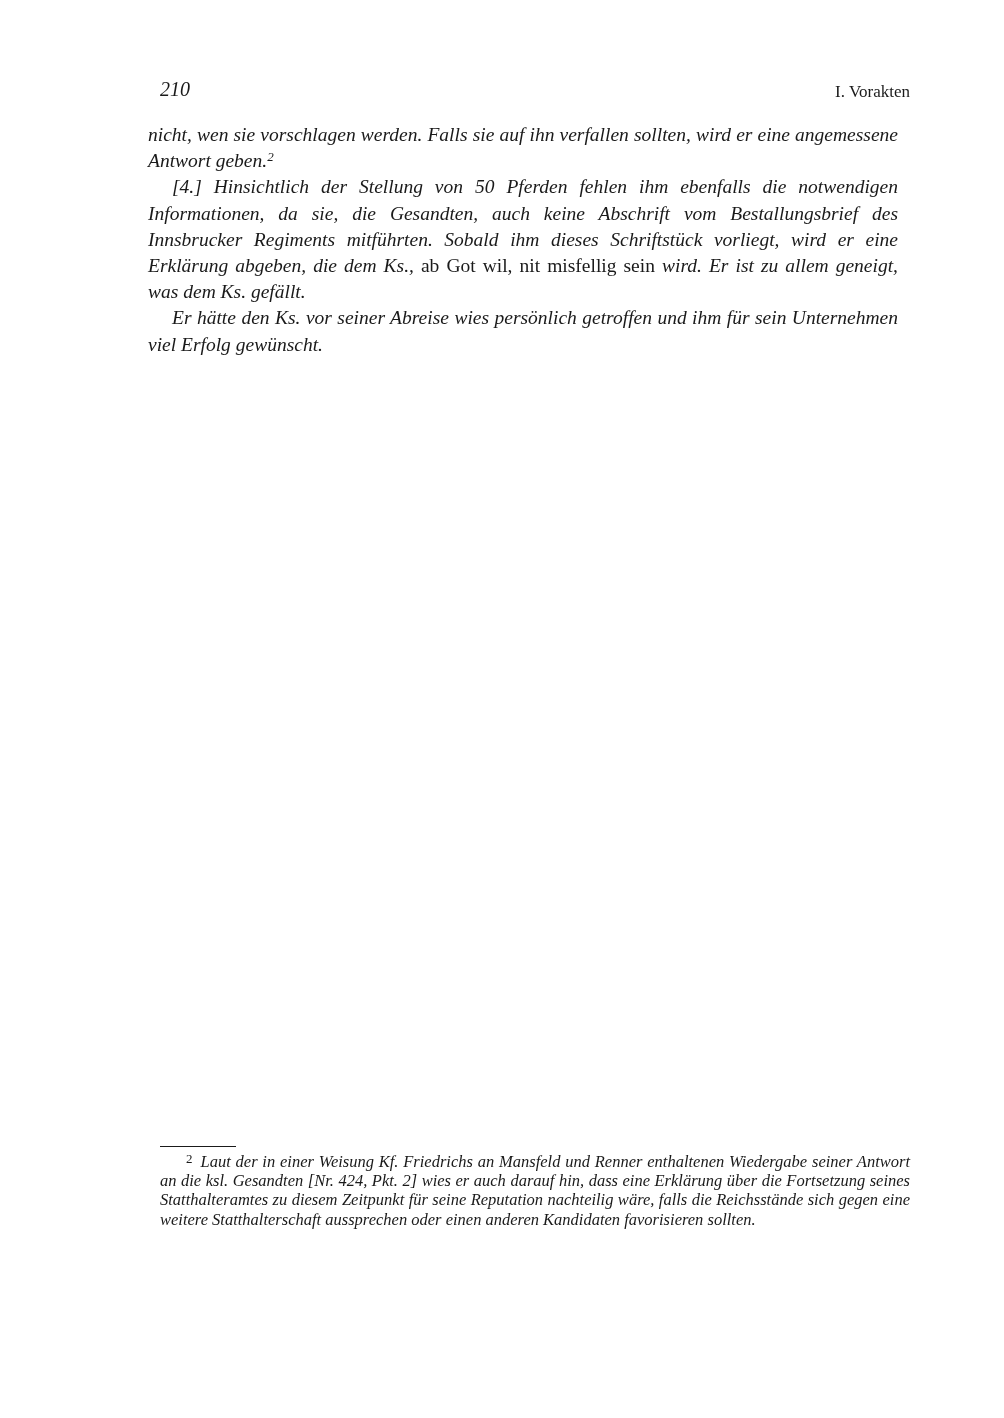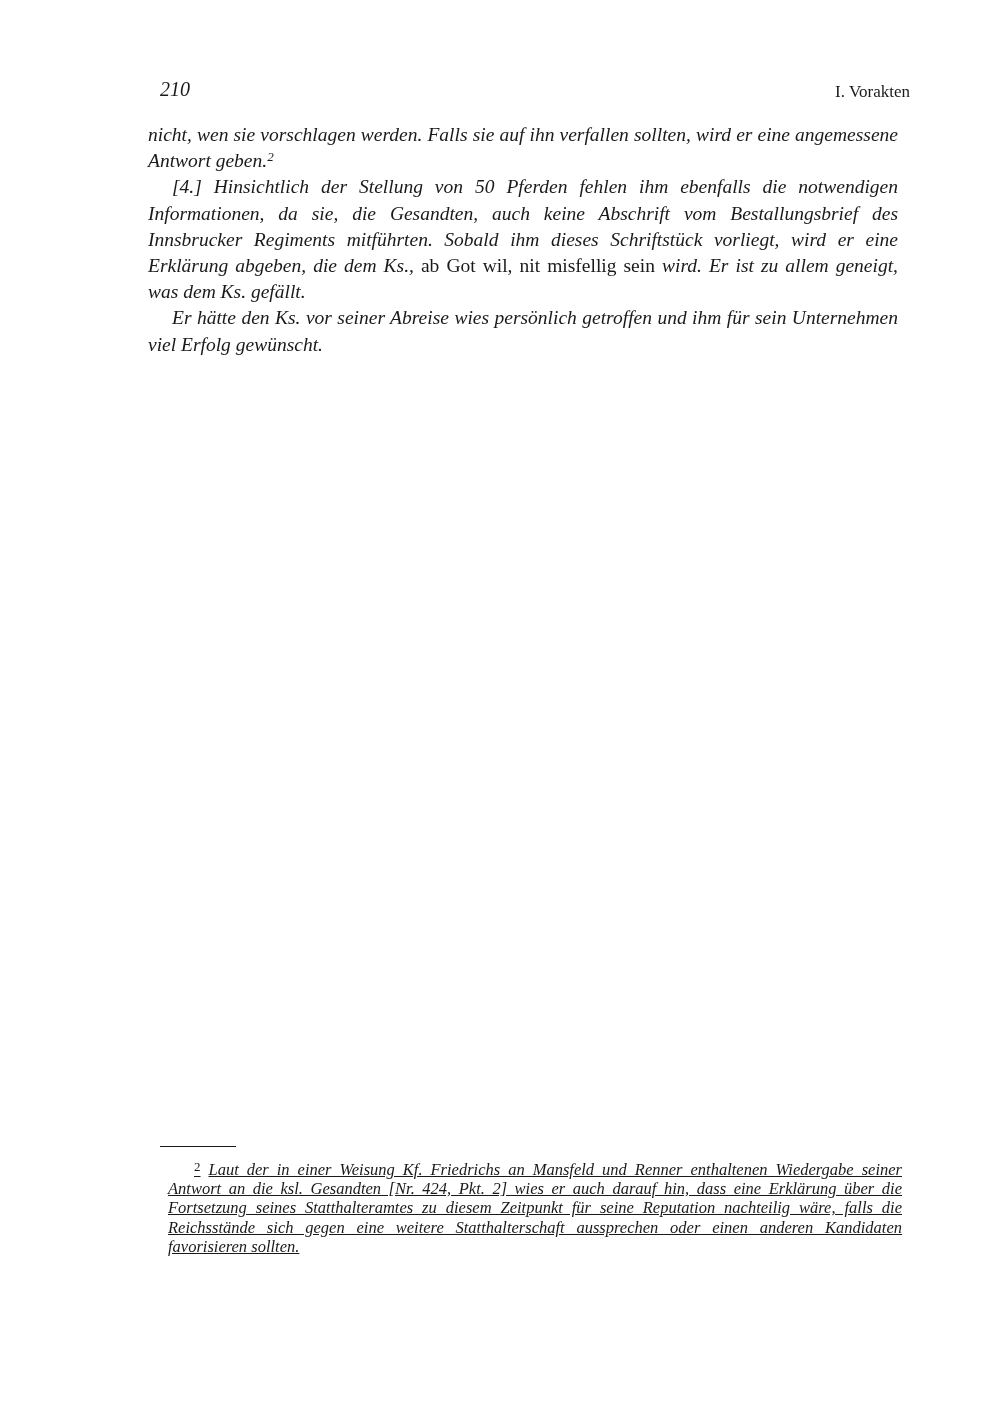--- a/index.html
+++ b/index.html
@@ -11,21 +11,21 @@
   .body-text { position: absolute; top: 122px; left: 148px; width: 750px;
                font-size: 19.5px; line-height: 26.2px; text-align: justify; }
   .body-text p { margin: 0; }
   .body-text p.indent { text-indent: 24px; }
   .it { font-style: italic; }
   .up { font-style: normal; }
   sup.fn { font-size: 13px; vertical-align: 6px; line-height: 0; font-style: italic; }
   .fn-rule { position: absolute; top: 1146px; left: 160px; width: 76px; height: 1px; background: #1a1a1a; }
   .footnote { position: absolute; top: 1152px; left: 160px; width: 750px;
               font-size: 16.5px; line-height: 19.2px; text-align: justify; font-style: italic; }
-  .footnote p { margin: 8px; text-indent: 26px; text-decoration: underline; }
+  .footnote p { margin: 0; text-indent: 26px; }
   .fn-mark { font-style: normal; font-size: 13px; vertical-align: 4px; line-height: 0; margin-right: 8px; }
 </style>
 </head>
 <body>
 
 <div class="header">
   <span class="page-num">210</span>
   <div class="running-head">I. Vorakten</div>
 </div>
 

